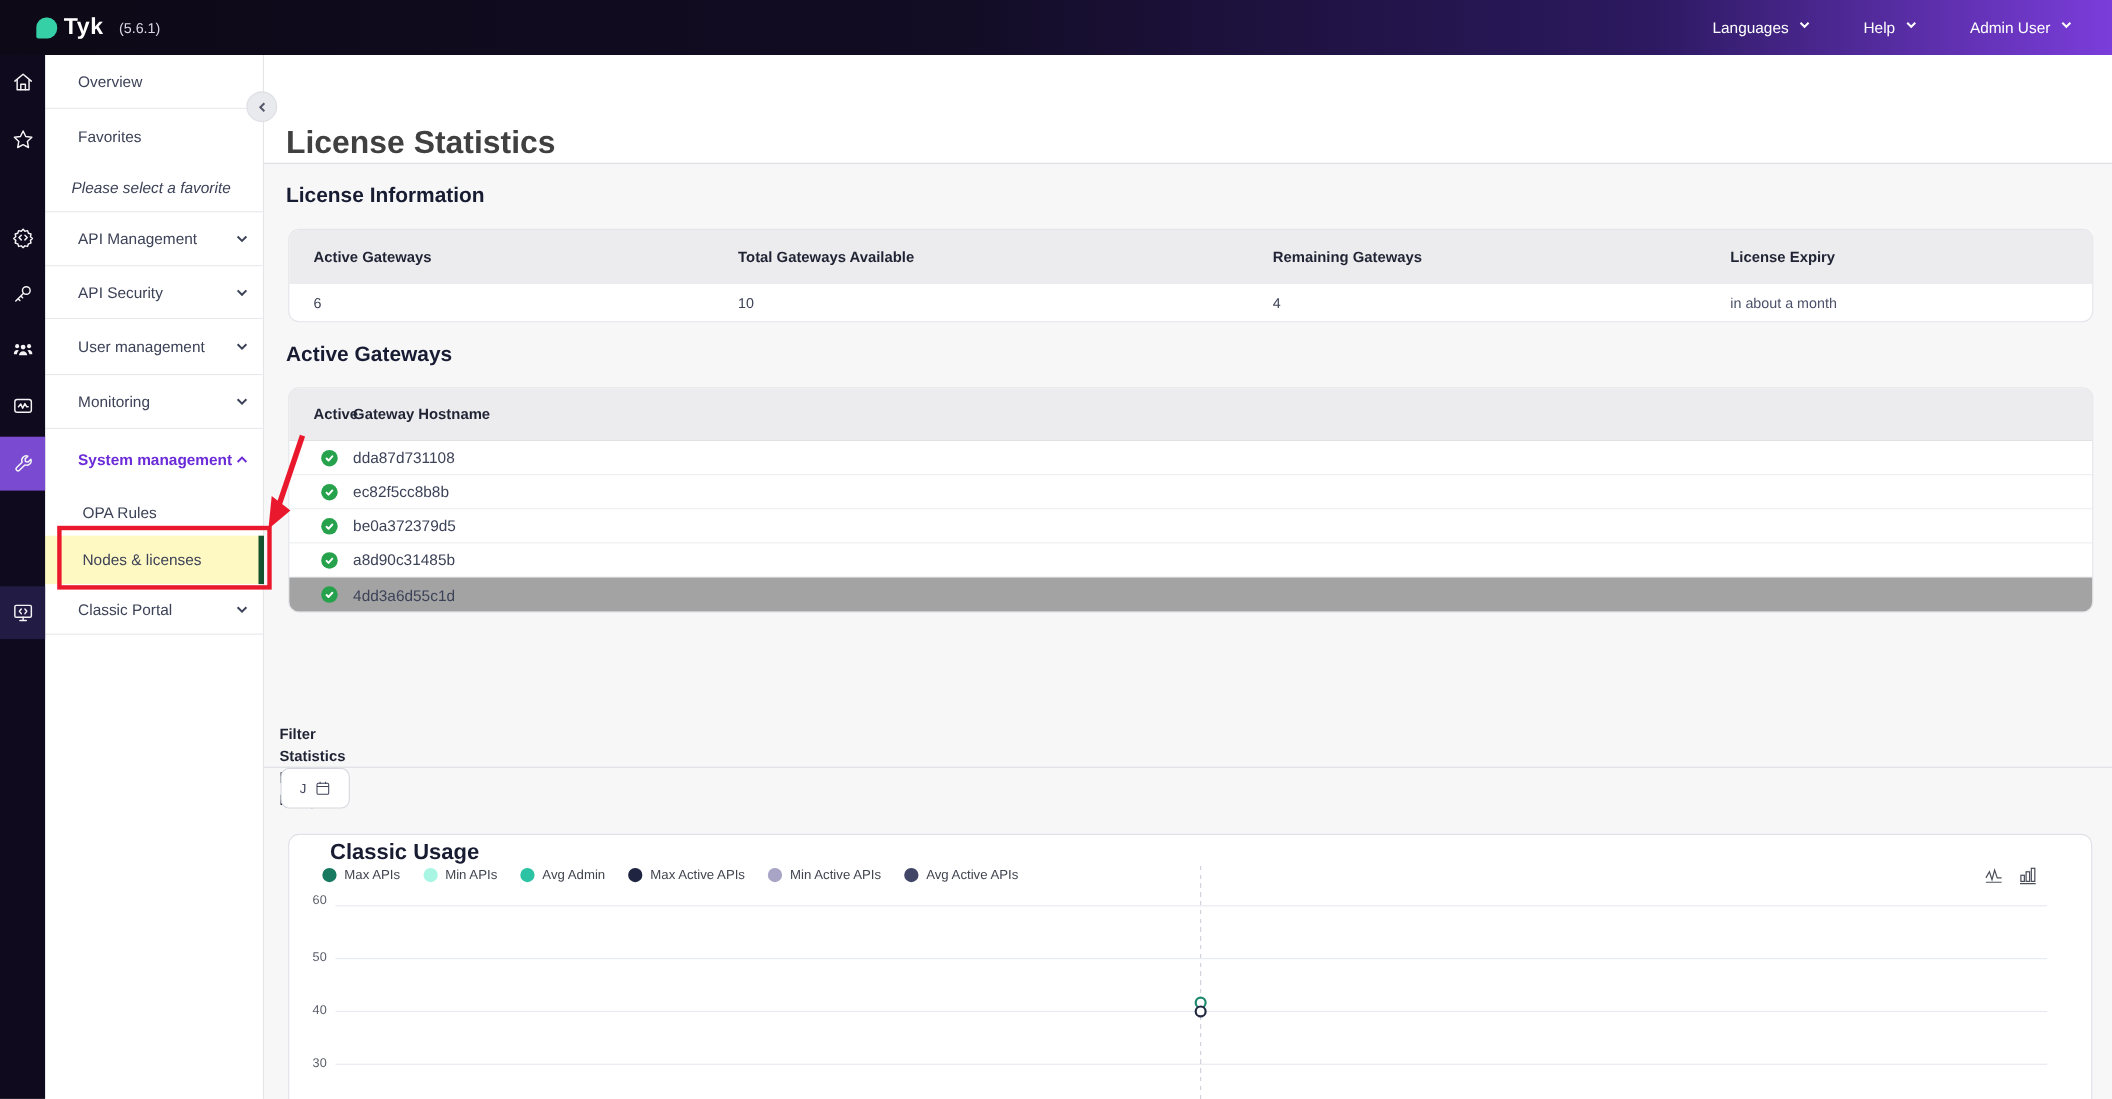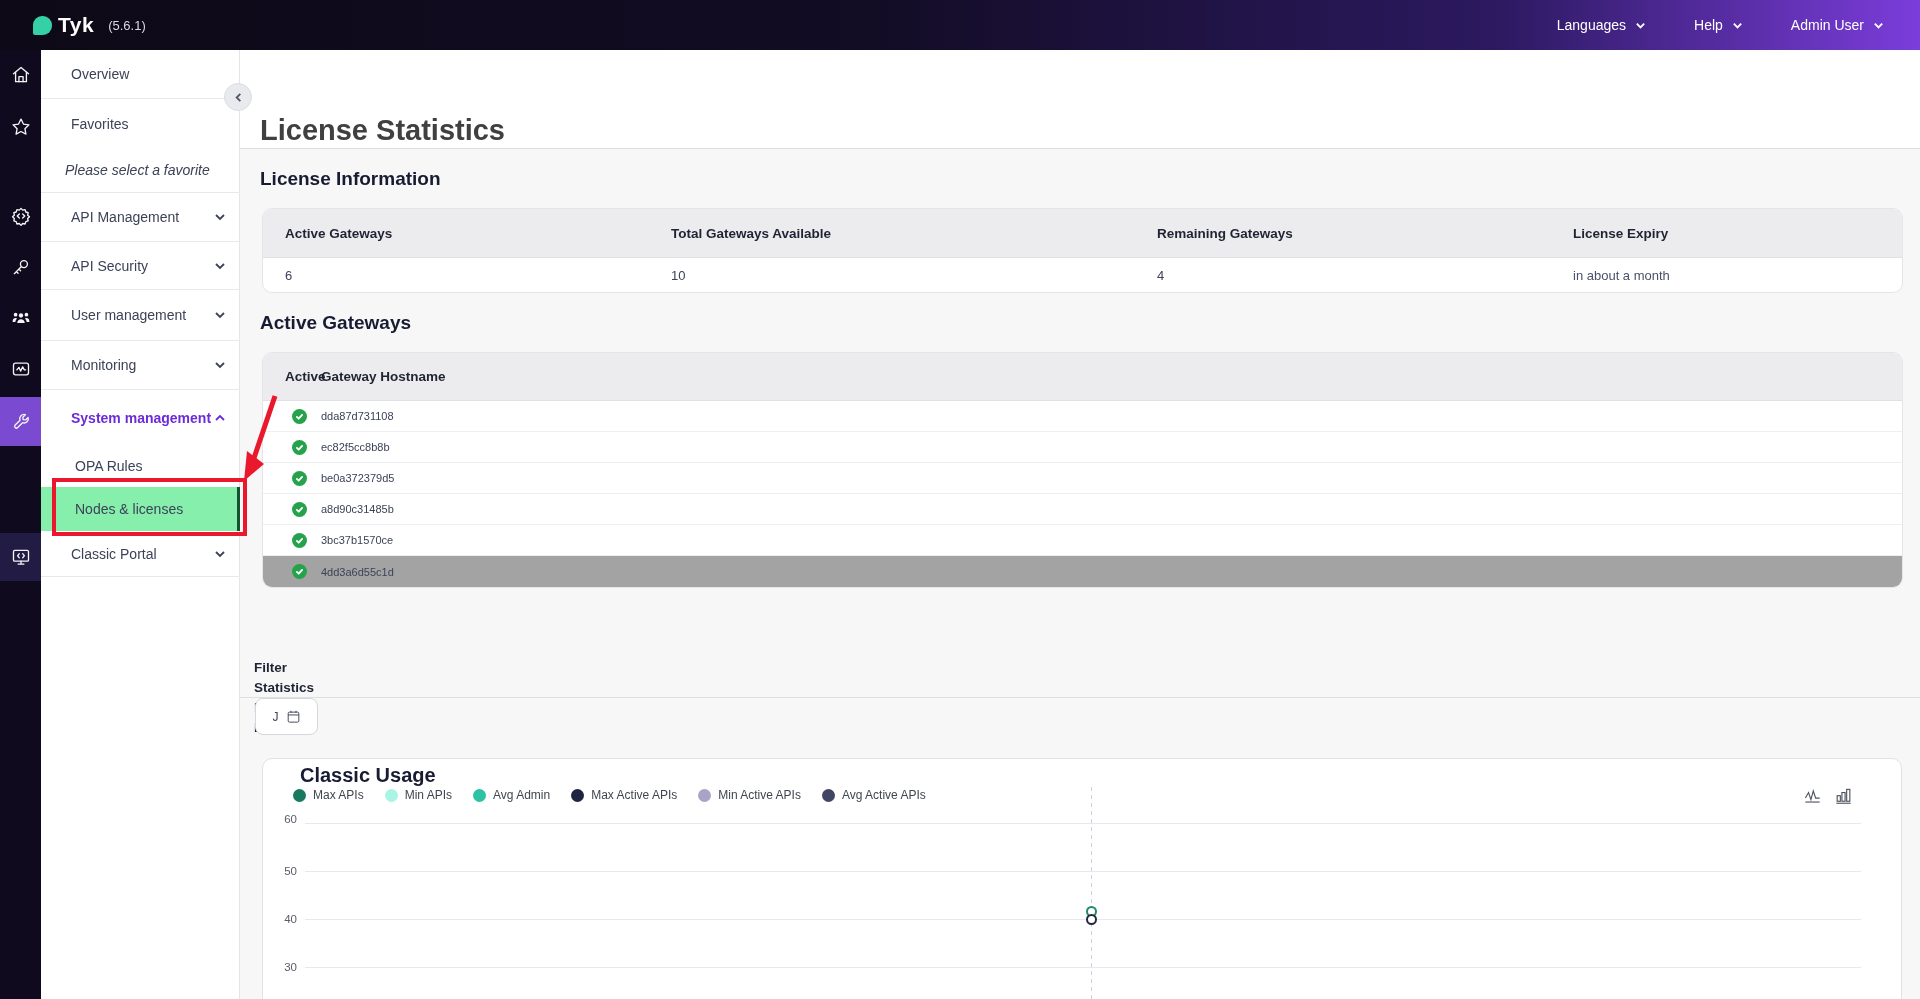--- a/index.html
+++ b/index.html
@@ -8,61 +8,61 @@
 
   
   #topbar { position:absolute; left:0; top:0; width:1920px; height:50px;
     background:linear-gradient(90deg,#0d0916 0%,#120c24 45%,#2c1960 78%,#7b3ddb 100%);
     display:flex; align-items:center; z-index:30; }
   .logo-wrap { display:flex; align-items:center; margin-left:33px; gap:6px; }
   .logo-mark { width:19px; height:19px; background:#35d0a6; border-radius:9px 9px 9px 2px; }
   .logo-text { color:#fff; font-size:21px; font-weight:bold; letter-spacing:0.5px; }
   .logo-version { color:#d9d7e6; font-size:13px; margin-left:8px; }
   #topbar-menu { margin-left:auto; display:flex; align-items:center; gap:48px; padding-right:36px; }
-  .top-menu-item { display:flex; align-items:center; gap:9px; color:#fff; font-size:14px; cursor:pointer; }
+  .top-menu-item { display:flex; align-items:flex-start; gap:9px; color:#fff; font-size:14px; cursor:pointer; }
   .chev { width:11px; height:11px; stroke:#fff; fill:none; stroke-width:2; }
 
   
   #icon-rail { position:absolute; left:0; top:50px; width:41px; height:949px; background:#0f0a1d; z-index:20; }
   .rail-icon { position:absolute; left:0; width:41px; height:40px; display:flex; align-items:center; justify-content:center; cursor:pointer; }
   .rail-icon svg { width:20px; height:20px; stroke:#f4f4f6; fill:none; stroke-width:1.6; stroke-linecap:round; stroke-linejoin:round; }
   .rail-active { background:#7a4ad1; height:49px; }
   .rail-portal { background:#221c44; height:48px; }
 
   
   #sidebar { position:absolute; left:41px; top:50px; width:199px; height:949px; background:#fff;
     border-right:1px solid #e4e5e9; z-index:10; }
   .nav-item { position:absolute; left:0; width:199px; display:flex; align-items:center;
     color:#3c4257; font-size:14px; cursor:pointer; padding-left:30px; border-bottom:1px solid #e8e9ec; }
   .nav-chev { position:absolute; right:14px; width:12px; height:12px; stroke:#3c4257; fill:none; stroke-width:1.8; }
   .nav-hint { font-style:italic; border-bottom:1px solid #e8e9ec; }
   .nav-purple { color:#6c2bd9; font-weight:bold; }
   .nav-sub { padding-left:34px; border-bottom:none; }
-  .nav-selected { background:#86efac; border-right:3px solid #14532d; }
+  .nav-selected { background:#fef9c3; border-right:5px solid #14532d; }
   #collapse-btn { position:absolute; left:224px; top:83px; width:28px; height:28px; border-radius:50%;
     background:#e9eaee; border:1px solid #dddee3; z-index:25; display:flex; align-items:center; justify-content:center; cursor:pointer; }
   #collapse-btn svg { width:11px; height:11px; stroke:#55586a; fill:none; stroke-width:2; }
 
   
   #main { position:absolute; left:240px; top:50px; width:1680px; height:949px; }
   #title-band { position:absolute; left:0; top:0; width:1680px; height:98px; background:#fff; }
   #page-title { position:absolute; left:20px; top:64px; font-size:29px; font-weight:800; color:#404040; }
   .hr { position:absolute; left:0; width:1680px; height:1px; background:#dcdee3; }
 
   .section-heading { position:absolute; font-size:19px; font-weight:800; color:#181c32; }
 
   .card { position:absolute; left:22px; width:1641px; background:#fff; border:1px solid #e3e5e9; border-radius:10px; }
   .thead { background:#ececee; border-bottom:1px solid #dfe1e5; border-radius:9px 9px 0 0;
     display:grid; align-items:center; font-size:13.5px; font-weight:bold; color:#1f2333; }
   .trow { display:grid; align-items:center; font-size:13px; color:#3c4257; }
   .cols4 { grid-template-columns:386px 486px 416px 1fr; }
   .cols4 > div { padding-left:22px; }
   .cols2 { grid-template-columns:58px 1fr; }
   .gw-head > div:first-child { padding-left:22px; }
-  .gw-row { height:31px; border-bottom:1px solid #eceef1; font-size:11px; }
+  .gw-row { height:31px; border-bottom:1px solid #eceef1; font-size:14px; }
   .gw-row:last-child { border-bottom:none; background:#a3a3a3; border-radius:0 0 9px 9px; }
   .check-cell { display:flex; justify-content:center; padding-left:14px; }
   .check-badge { width:15px; height:15px; border-radius:50%; background:#27a24c; display:flex; align-items:center; justify-content:center; }
   .check-badge svg { width:9px; height:9px; stroke:#fff; fill:none; stroke-width:2.4; stroke-linecap:round; stroke-linejoin:round; }
 
   #filter-label { position:absolute; left:14px; top:608px; font-size:13.5px; font-weight:bold;
     color:#1f2333; line-height:20px; width:80px; }
   #license-usage-heading { position:absolute; left:60px; top:714px; font-size:20px; font-weight:800; color:#181c32; z-index:1; }
   #date-input { position:absolute; left:15px; top:648px; width:63px; height:37px; background:#fff;
     border:1px solid #d5d7de; border-radius:8px; z-index:2; display:flex; align-items:center; justify-content:center;
@@ -301,30 +301,20 @@
           <div>a8d90c31485b</div>
         </div>
         <div class="trow cols2 gw-row">
           <div class="check-cell">
             <span class="check-badge">
               <svg viewBox="0 0 12 12">
                 <path d="M2.5 6.5l2.4 2.4L9.5 3.8"></path>
               </svg>
             </span>
           </div>
-          <div>3bc37b1570ce</div>
-        </div>
-        <div class="trow cols2 gw-row">
-          <div class="check-cell">
-            <span class="check-badge">
-              <svg viewBox="0 0 12 12">
-                <path d="M2.5 6.5l2.4 2.4L9.5 3.8"></path>
-              </svg>
-            </span>
-          </div>
           <div>4dd3a6d55c1d</div>
         </div>
       </div>
   </div>
 
   <div id="filter-label">
       <div>Filter</div>
       <div>Statistics</div>
       <div>by Date</div>
       <div>Range</div>

